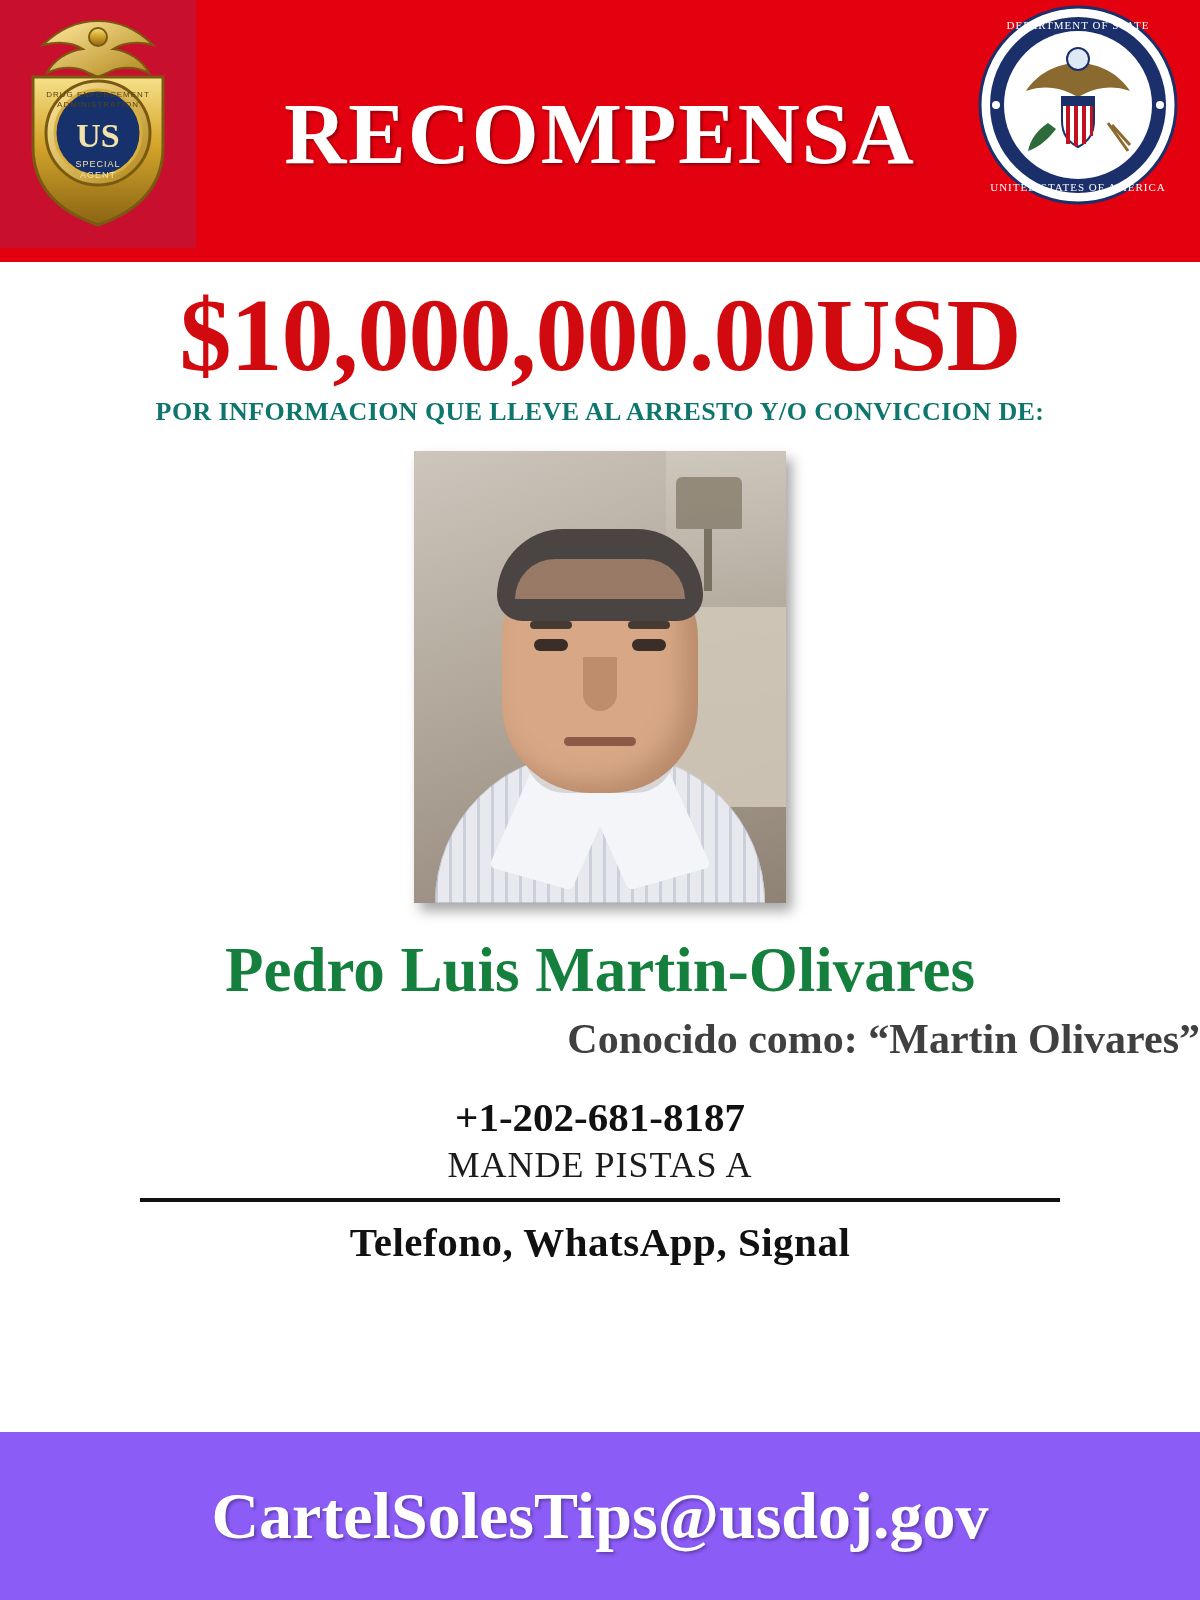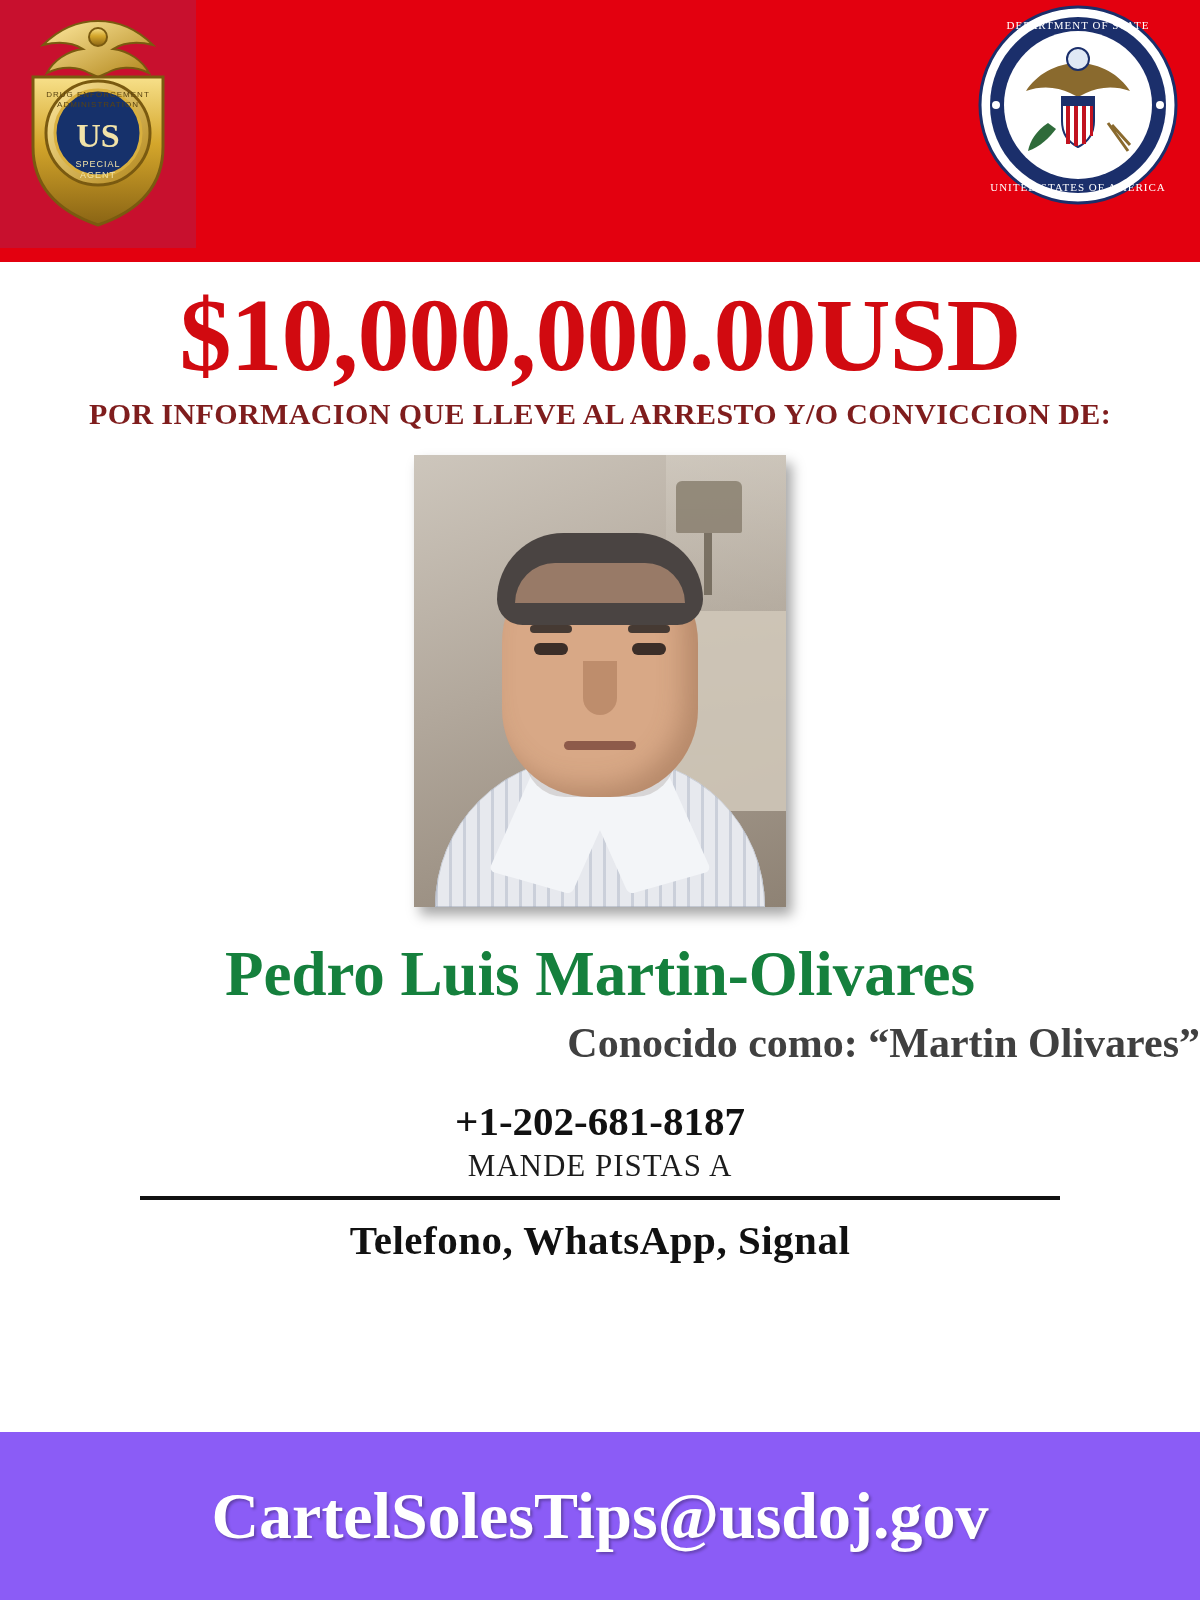--- a/index.html
+++ b/index.html
@@ -83,24 +83,24 @@
     font-family: "Liberation Serif", serif;
     font-weight: bold;
     font-size: 104px;
     letter-spacing: -1px;
     line-height: 1.05;
     white-space: nowrap;
   }
   .reward-for {
     margin-top: 8px;
     text-align: center;
-    color: #7f1d1d;
-    font-family: "Liberation Serif", serif;
-    font-weight: bold;
-    font-size: 30px;
+    color: #0f766e;
+    font-family: "Liberation Serif", serif;
+    font-weight: bold;
+    font-size: 26px;
     letter-spacing: 0.4px;
     white-space: nowrap;
   }
 
   
   .photo-wrap {
     margin-top: 24px;
     display: flex;
     justify-content: center;
   }
@@ -241,21 +241,21 @@
     font-weight: bold;
     font-size: 41px;
     letter-spacing: 0px;
     line-height: 1;
   }
   .tips-to {
     margin-top: 6px;
     text-align: center;
     color: #1c1c1c;
     font-family: "Liberation Serif", serif;
-    font-size: 31px;
+    font-size: 36px;
     letter-spacing: 1px;
   }
   .rule {
     width: 920px;
     height: 4px;
     background: #111111;
     margin: 12px auto 0 auto;
   }
   .channels {
     margin-top: 16px;
@@ -344,20 +344,21 @@
         <rect x="88" y="101" width="4" height="38" fill="#c1121f"></rect>
         <rect x="96" y="101" width="4" height="40" fill="#c1121f"></rect>
         <rect x="104" y="101" width="4" height="38" fill="#c1121f"></rect>
         <rect x="112" y="101" width="3" height="30" fill="#c1121f"></rect>
 
         <path d="M70 118 C58 126 52 136 50 146 C62 142 72 132 78 124 Z" fill="#2f6b3a"></path>
         <path d="M130 118 L150 146 M134 120 L152 140" stroke="#8a6a2e" stroke-width="3"></path>
       </svg>
     </div>
 
+    <div class="banner-title">RECOMPENSA</div>
   </div>
 
   <div class="amount-row">
     <span class="amount">$10,000,000.00</span><span class="amount usd">USD</span>
   </div>
 
   <div class="reward-for">POR INFORMACION QUE LLEVE AL ARRESTO Y/O CONVICCION DE:</div>
 
   <div class="photo-wrap">
     <div class="photo">

